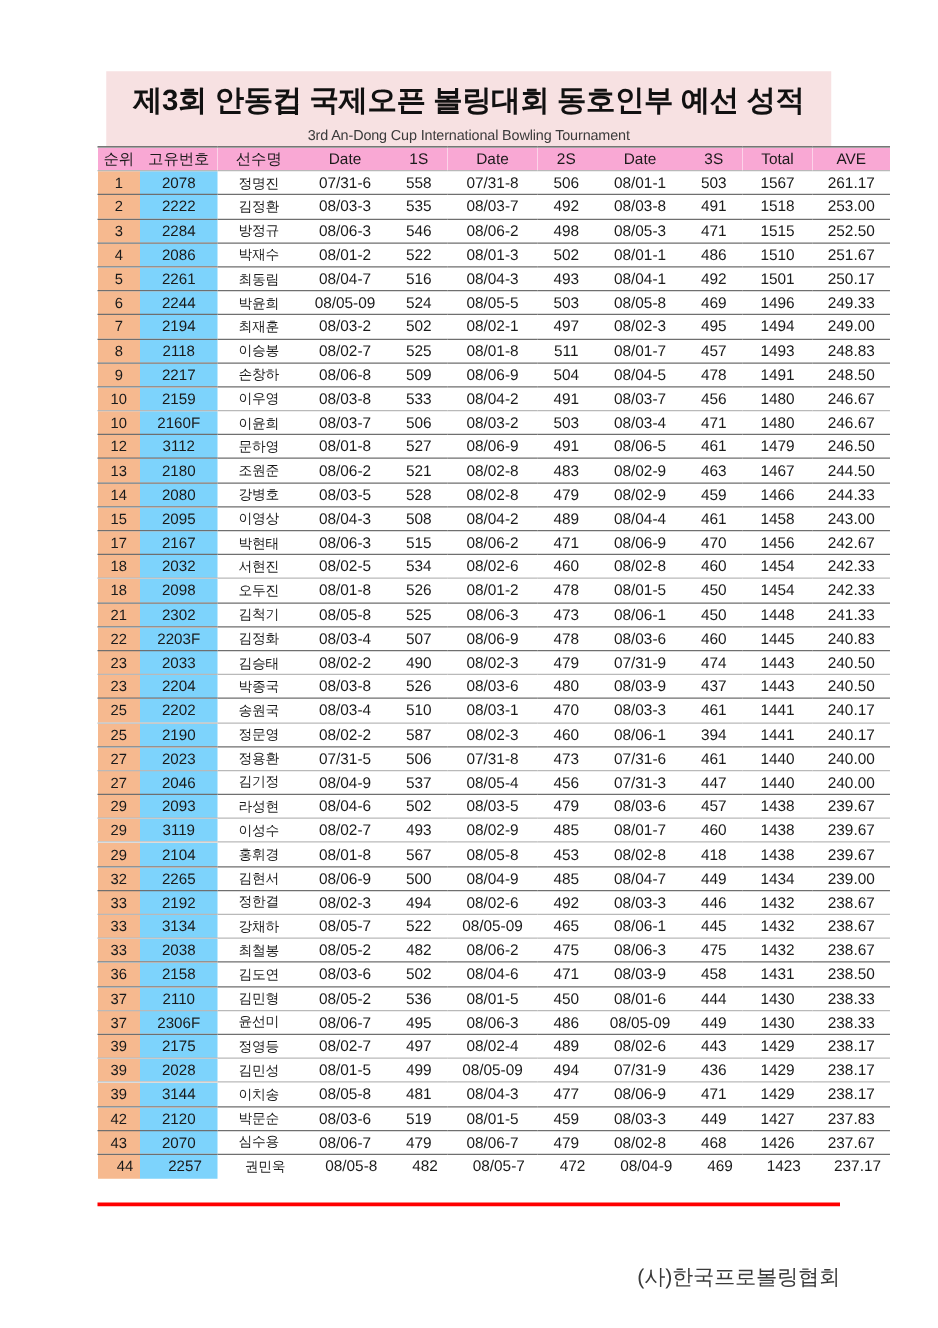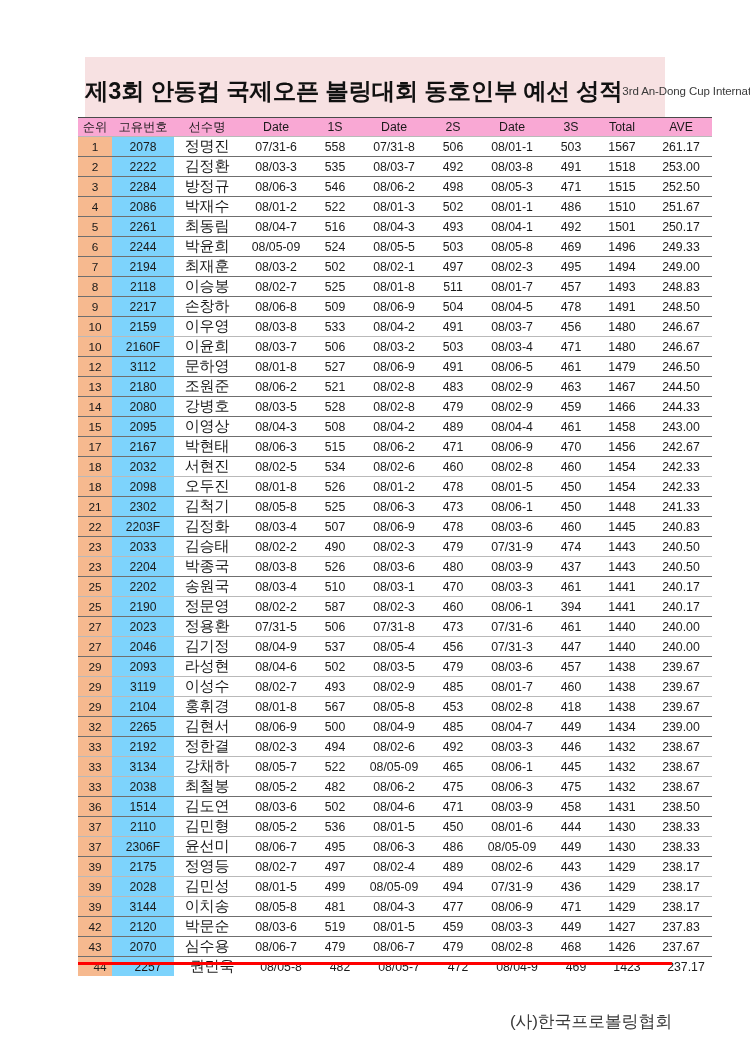--- a/index.html
+++ b/index.html
@@ -18,21 +18,21 @@
     left: 0; top: 0;
     width: 750px; height: 1062px;
   }
   
   .title-banner {
     position: absolute;
     left: 85px; top: 57px;
     width: 580px; height: 60px;
     background: #f7e1e2;
     display: flex;
-    flex-direction: row;
+    flex-direction: column;
     align-items: center;
     justify-content: flex-start;
   }
   .title-main {
     font-size: 23.5px;
     font-weight: bold;
     color: #111111;
     letter-spacing: -0.3px;
     margin-top: 7px;
     white-space: nowrap;
@@ -75,21 +75,21 @@
   tbody tr td.c-rank {
     background: #f6b98f;
     font-size: 11.8px;
   }
   tbody tr td.c-id {
     background: #7dd3fc;
     font-size: 12.1px;
   }
   tbody tr td.c-name {
     background: #ffffff;
-    font-size: 15px;
+    font-size: 11px;
     letter-spacing: -0.2px;
   }
   tbody tr td.c-plain { background: #ffffff; }
   
   tbody tr.grp-end td { border-bottom: 1.7px solid #6f6f6f; }
   tbody tr.last-row td { border-bottom: none; padding-left: 10px; }
   .red-rule {
     position: absolute;
     left: 78px;
     top: 962px;
@@ -578,21 +578,21 @@
           <td class="c-plain">482</td>
           <td class="c-plain">08/06-2</td>
           <td class="c-plain">475</td>
           <td class="c-plain">08/06-3</td>
           <td class="c-plain">475</td>
           <td class="c-plain">1432</td>
           <td class="c-plain">238.67</td>
         </tr>
         <tr class="grp-end">
           <td class="c-rank">36</td>
-          <td class="c-id">1514</td>
+          <td class="c-id">2158</td>
           <td class="c-name">김도연</td>
           <td class="c-plain">08/03-6</td>
           <td class="c-plain">502</td>
           <td class="c-plain">08/04-6</td>
           <td class="c-plain">471</td>
           <td class="c-plain">08/03-9</td>
           <td class="c-plain">458</td>
           <td class="c-plain">1431</td>
           <td class="c-plain">238.50</td>
         </tr>

